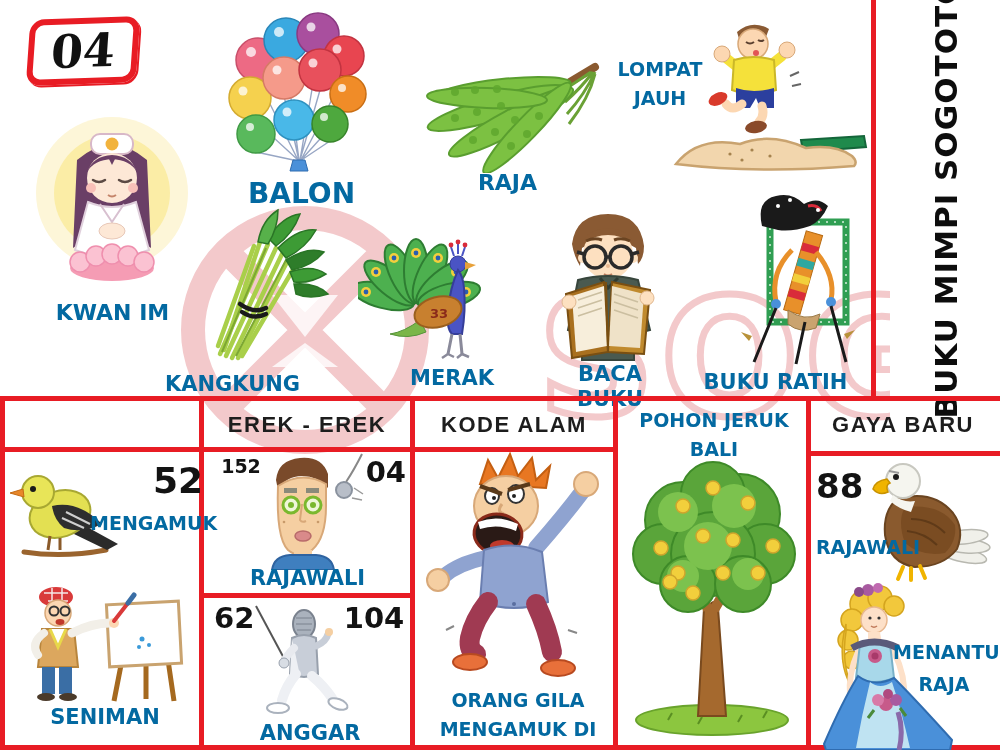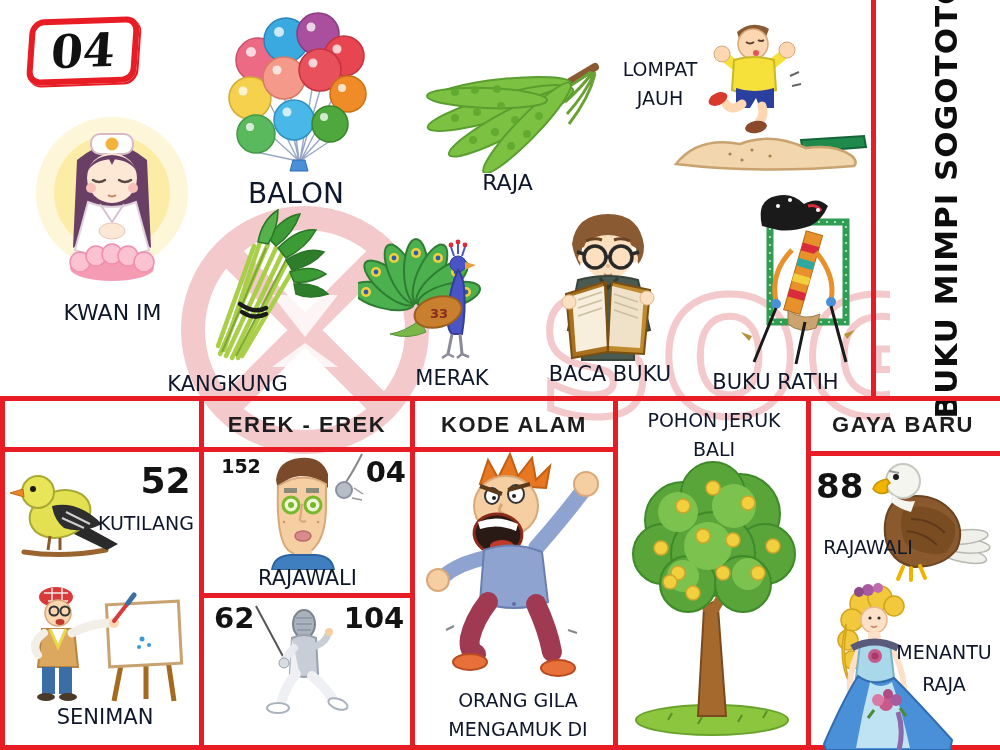--- a/index.html
+++ b/index.html
@@ -1,23 +1,23 @@
 <!DOCTYPE html>
 <html><head>
 <meta charset="utf-8">
 <style>
   *{box-sizing:border-box}
   body{margin:0;background:#888;display:flex;justify-content:center}
   .page{position:relative;width:1000px;height:750px;background:#fff;overflow:hidden;
         font-family:"DejaVu Sans","Liberation Sans",sans-serif;color:#131313}
   .abs{position:absolute}
   .red{position:absolute;background:#e81c24}
-  .lbl{position:absolute;font-weight:normal;text-align:center;line-height:1.18;color:#0f172a;
+  .lbl{position:absolute;font-weight:bold;text-align:center;line-height:1.18;color:#0369a1;
        font-family:"DejaVu Sans",sans-serif}
-  .num{position:absolute;font-weight:bold;color:#131313;font-family:"DejaVu Sans",sans-serif;text-align:center}
+  .num{position:absolute;font-weight:bold;color:#131313;font-family:"DejaVu Sans",sans-serif;text-align:right}
   .hdr{position:absolute;font-family:"Liberation Sans",sans-serif;font-weight:bold;
        letter-spacing:1.5px;text-align:center;line-height:1.18;color:#1d1d1d}
   .badge{position:absolute;left:28px;top:18px;width:110px;height:66px;border:6px solid #e81c24;
          border-radius:14px;transform:rotate(-2deg) skewX(-6deg);display:flex;align-items:center;
          justify-content:center;font-family:"DejaVu Serif",serif;font-weight:bold;font-size:46px;color:#111;
          box-shadow:2px 2px 0 #e81c24}
   .side-title{position:absolute;left:903px;top:392px;width:388px;height:86px;
               transform:rotate(-90deg);transform-origin:0 0;display:flex;align-items:center;
               justify-content:center;font-weight:800;font-size:31px;letter-spacing:1px;
               font-family:"DejaVu Sans",sans-serif;white-space:nowrap;color:#0d0d0d}
@@ -298,21 +298,21 @@
     <path d="M70 62 L110 84 L99 90 L66 74 Z" fill="#2a2a2a"></path>
     <ellipse cx="52" cy="54" rx="31" ry="23" fill="#e3e052" stroke="#a8a832" stroke-width="2" transform="rotate(-18 52 54)"></ellipse>
     <path d="M44 46 Q70 40 94 64 Q74 74 56 68 Q46 60 44 46 Z" fill="#2e2e2e"></path>
     <path d="M58 52 L82 64 M54 58 L76 68" stroke="#cfcfcf" stroke-width="2"></path>
     <circle cx="30" cy="32" r="16" fill="#e8e558" stroke="#a8a832" stroke-width="2"></circle>
     <circle cx="25" cy="29" r="3" fill="#1a1a1a"></circle>
     <path d="M15 29 L2 33 L16 37 Z" fill="#e8872a" stroke="#c46a14"></path>
     <path d="M42 76 L40 90 M52 78 L52 90" stroke="#8a5a2a" stroke-width="3"></path>
   </svg>
   <div class="num" style="left:128px;top:460px;width:75px;font-size:36px">52</div>
-  <div class="lbl" style="left:90px;top:512px;width:112px;font-size:19px">KUTILANG</div>
+  <div class="lbl" style="left:90px;top:512px;width:112px;font-size:19px">MENGAMUK</div>
   <svg class="abs" style="left:12px;top:575px;width:178px;height:130px" viewBox="0 0 178 130">
     <path d="M118 44 L102 126 M150 44 L162 126 M134 52 L134 124" stroke="#a5691f" stroke-width="5"></path>
     <rect x="96" y="28" width="72" height="62" fill="#fff" stroke="#c9a36f" stroke-width="3" transform="rotate(-3 132 59)"></rect>
     <circle cx="130" cy="64" r="2.5" fill="#3a9ad9"></circle>
       <circle cx="137" cy="70" r="2" fill="#3a9ad9"></circle>
       <circle cx="127" cy="72" r="2" fill="#3a9ad9"></circle>
     <ellipse cx="44" cy="22" rx="17" ry="10" fill="#d93a3a"></ellipse>
     <path d="M32 18 h24 M36 26 h20 M40 13 v15 M50 13 v15" stroke="#f5e8e8" stroke-width="1.5"></path>
     <circle cx="46" cy="38" r="13" fill="#fcd7b2" stroke="#d8a878" stroke-width="1.5"></circle>
     <circle cx="42" cy="36" r="4.5" fill="none" stroke="#333" stroke-width="2"></circle>
@@ -366,20 +366,21 @@
     <path d="M40 40 L48 78 L38 76 Z" fill="#eef0f4"></path>
     <path d="M42 50 Q34 58 32 64" stroke="#e8eaef" stroke-width="8" fill="none" stroke-linecap="round"></path>
     <circle cx="32" cy="65" r="5" fill="#d8dde4" stroke="#98a0ac"></circle>
     <path d="M64 48 Q74 44 76 36" stroke="#c8ced8" stroke-width="7" fill="none" stroke-linecap="round"></path>
     <circle cx="77" cy="34" r="4" fill="#f5cfa2"></circle>
     <path d="M44 76 Q34 88 30 102" stroke="#eef0f4" stroke-width="10" fill="none" stroke-linecap="round"></path>
     <path d="M60 78 Q72 88 80 100" stroke="#eef0f4" stroke-width="10" fill="none" stroke-linecap="round"></path>
     <ellipse cx="26" cy="110" rx="11" ry="5" fill="#fff" stroke="#aab2bd" stroke-width="2"></ellipse>
     <ellipse cx="86" cy="106" rx="10" ry="5" fill="#fff" stroke="#aab2bd" stroke-width="2" transform="rotate(20 86 106)"></ellipse>
   </svg>
+  <div class="lbl" style="left:245px;top:721px;width:130px;font-size:21px">ANGGAR</div>
 
   <svg class="abs" style="left:418px;top:452px;width:192px;height:232px" viewBox="0 0 192 232">
     <path d="M62 32 L70 8 L80 26 L92 2 L100 24 L114 6 L118 28 L132 14 L128 36 Z" fill="#e87722" stroke="#c45f12" stroke-width="2"></path>
     <ellipse cx="88" cy="54" rx="32" ry="30" fill="#f5cfa2" stroke="#d8a878" stroke-width="2"></ellipse>
     <ellipse cx="74" cy="44" rx="7" ry="8" fill="#fff" stroke="#333" stroke-width="2"></ellipse>
     <ellipse cx="98" cy="42" rx="8" ry="9" fill="#fff" stroke="#333" stroke-width="2"></ellipse>
     <circle cx="76" cy="46" r="2" fill="#222"></circle>
       <circle cx="96" cy="44" r="2" fill="#222"></circle>
     <path d="M62 34 L84 42 M112 32 L90 38" stroke="#5a3a1a" stroke-width="4"></path>
     <path d="M84 52 q-6 8 2 10" stroke="#d8a878" stroke-width="3" fill="none"></path>

